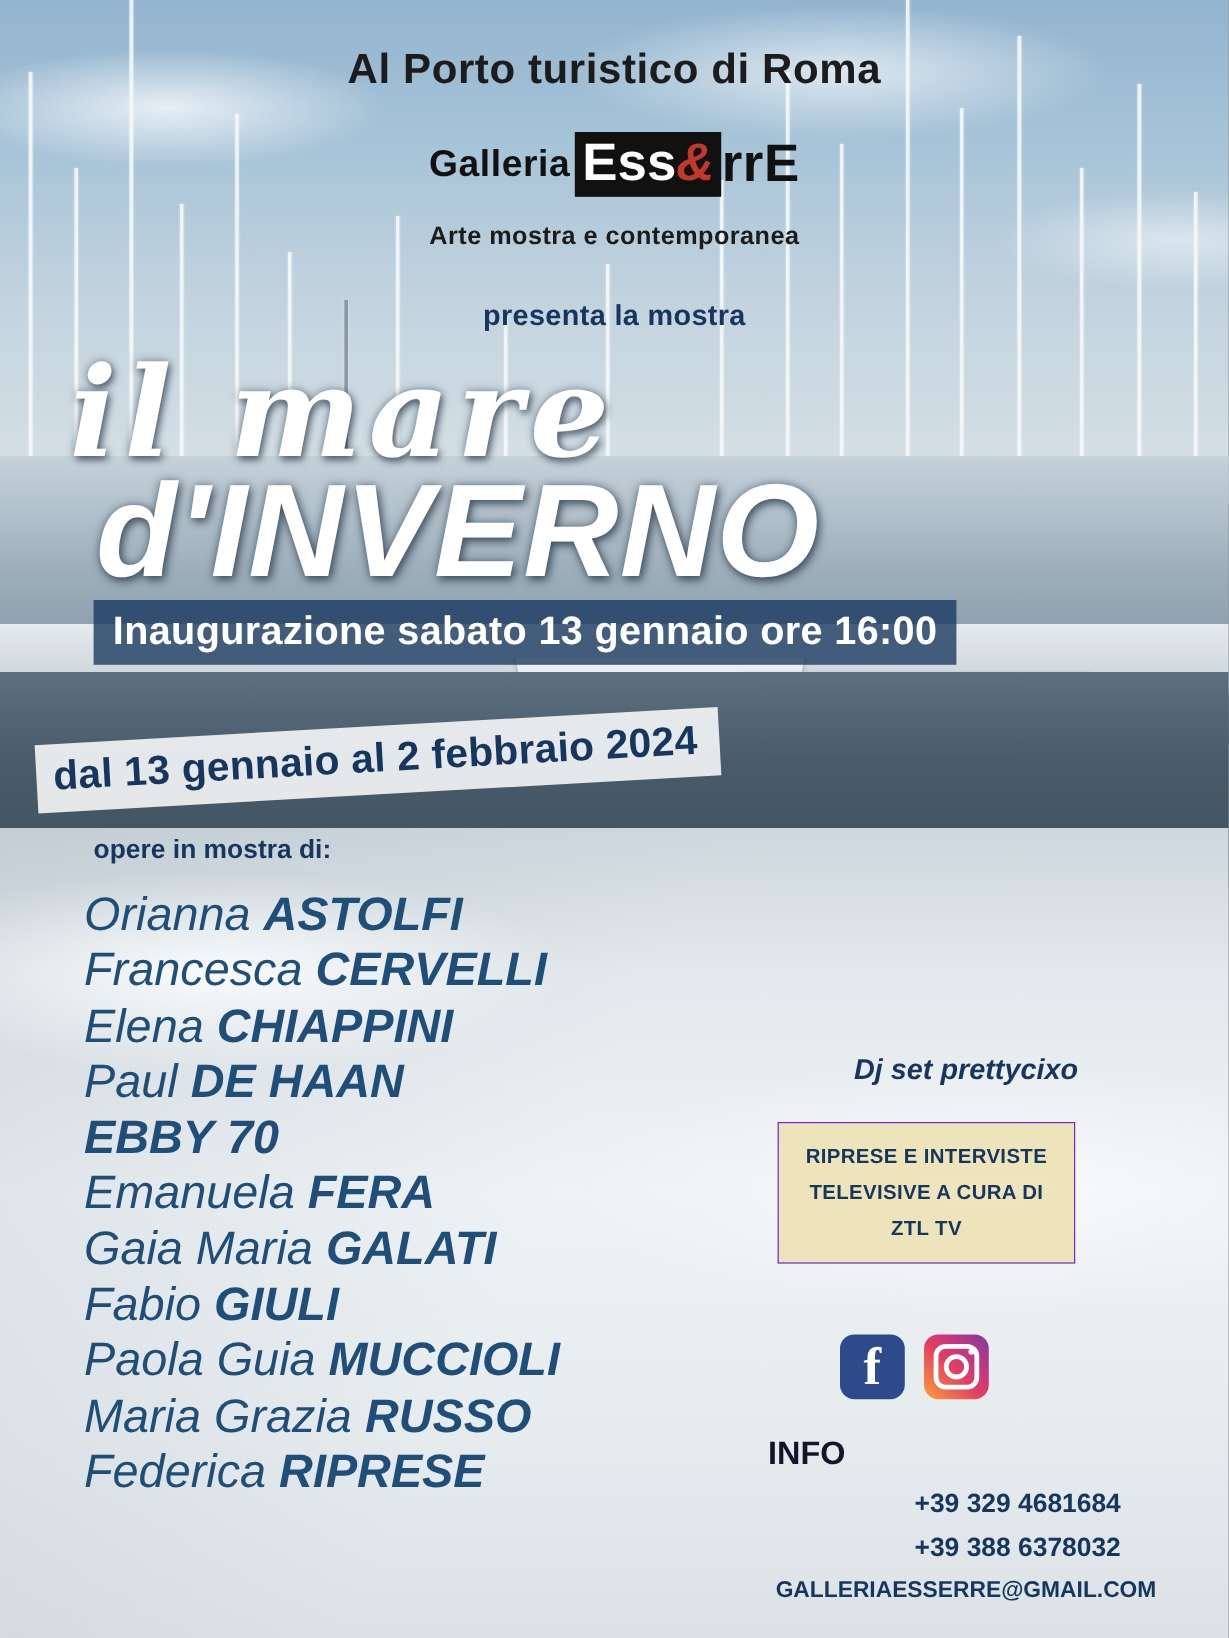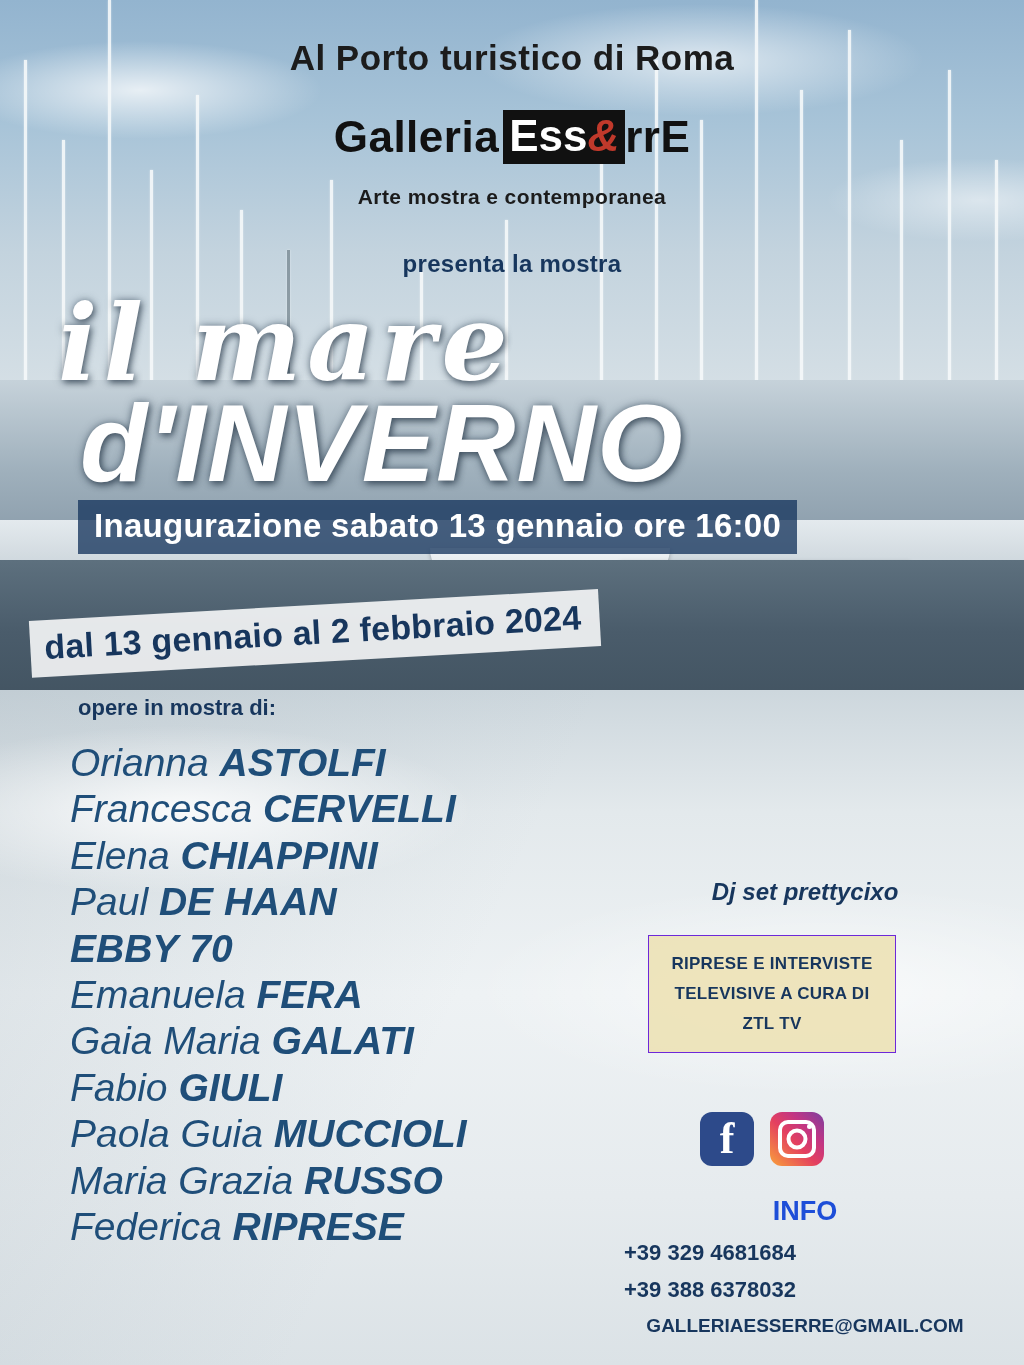--- a/index.html
+++ b/index.html
@@ -97,21 +97,21 @@
   .porto {
     position:absolute; top:38px; left:0; width:1024px;
     font-size:35px; font-weight:bold; color:#1c1c1c;
     letter-spacing:.5px;
   }
 
   .gal-wrap {
     position:absolute; top:110px; left:0; width:1024px;
     display:flex; align-items:center; justify-content:center;
   }
-  .gal-1 { font-size:44px; font-weight:bold; color:#111; letter-spacing:.5px; }
+  .gal-1 { font-size:31px; font-weight:bold; color:#111; letter-spacing:.5px; }
   .gal-box {
     display:inline-block;
     background:#111; color:#fff;
     font-size:44px; font-weight:bold;
     padding:1px 6px 3px 6px;
     margin-left:4px;
   }
   .gal-amp { color:#c0392b; font-style:italic; }
   .gal-2 {
     font-size:44px; font-weight:bold; color:#111; letter-spacing:.5px;
@@ -225,26 +225,26 @@
     position:absolute; width:13px; height:13px; border:4px solid #fff; border-radius:50%;
     left:50%; top:50%; transform:translate(-50%,-50%);
   }
   .ig .dot {
     position:absolute; width:5px; height:5px; background:#fff; border-radius:50%;
     right:12px; top:12px;
   }
 
   .info-title {
     position:absolute; top:1196px; left:640px; width:330px;
-    text-align:center;
-    font-size:27px; font-weight:bold; color:#1d4ed8;
+    text-align:left;
+    font-size:27px; font-weight:bold; color:#0f172a;
   }
   .info-line {
-    position:absolute; left:624px; width:330px;
-    text-align:left;
+    position:absolute; left:604px; width:330px;
+    text-align:right;
     font-size:22px; font-weight:bold; color:#17365d;
   }
   .info-1 { top:1240px; }
   .info-2 { top:1277px; }
   .info-mail {
     position:absolute; top:1315px; left:600px; width:410px;
     text-align:center;
     font-size:19px; font-weight:bold; color:#17365d;
   }
 </style>

